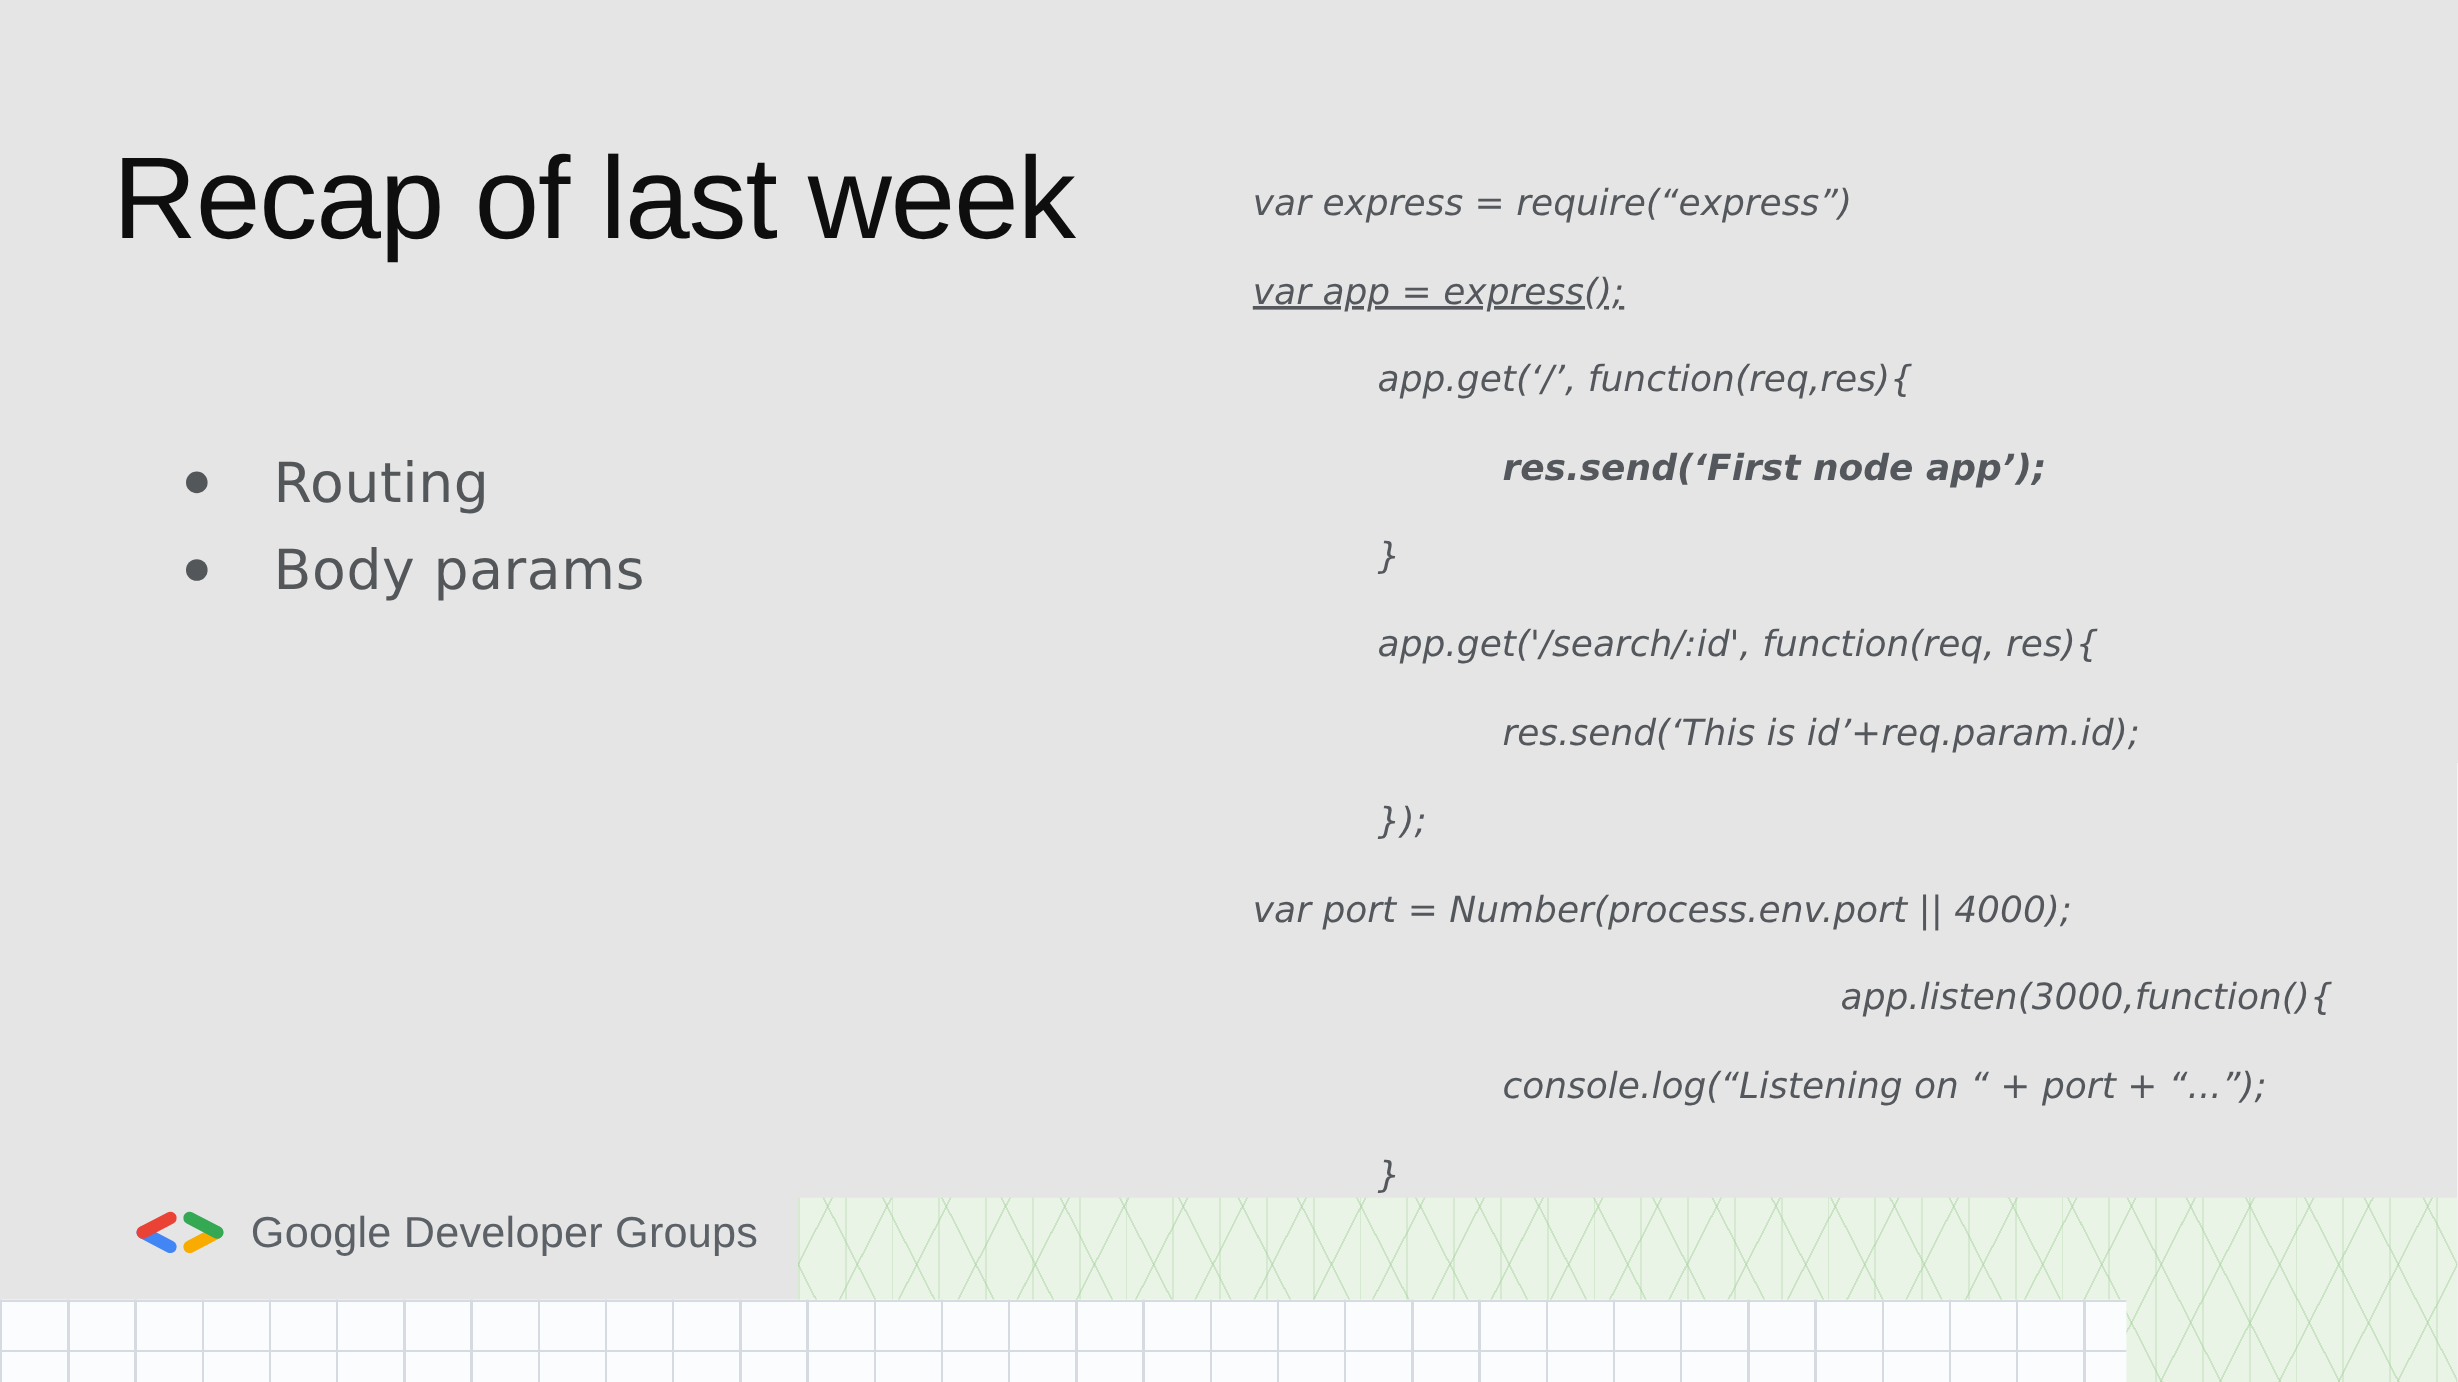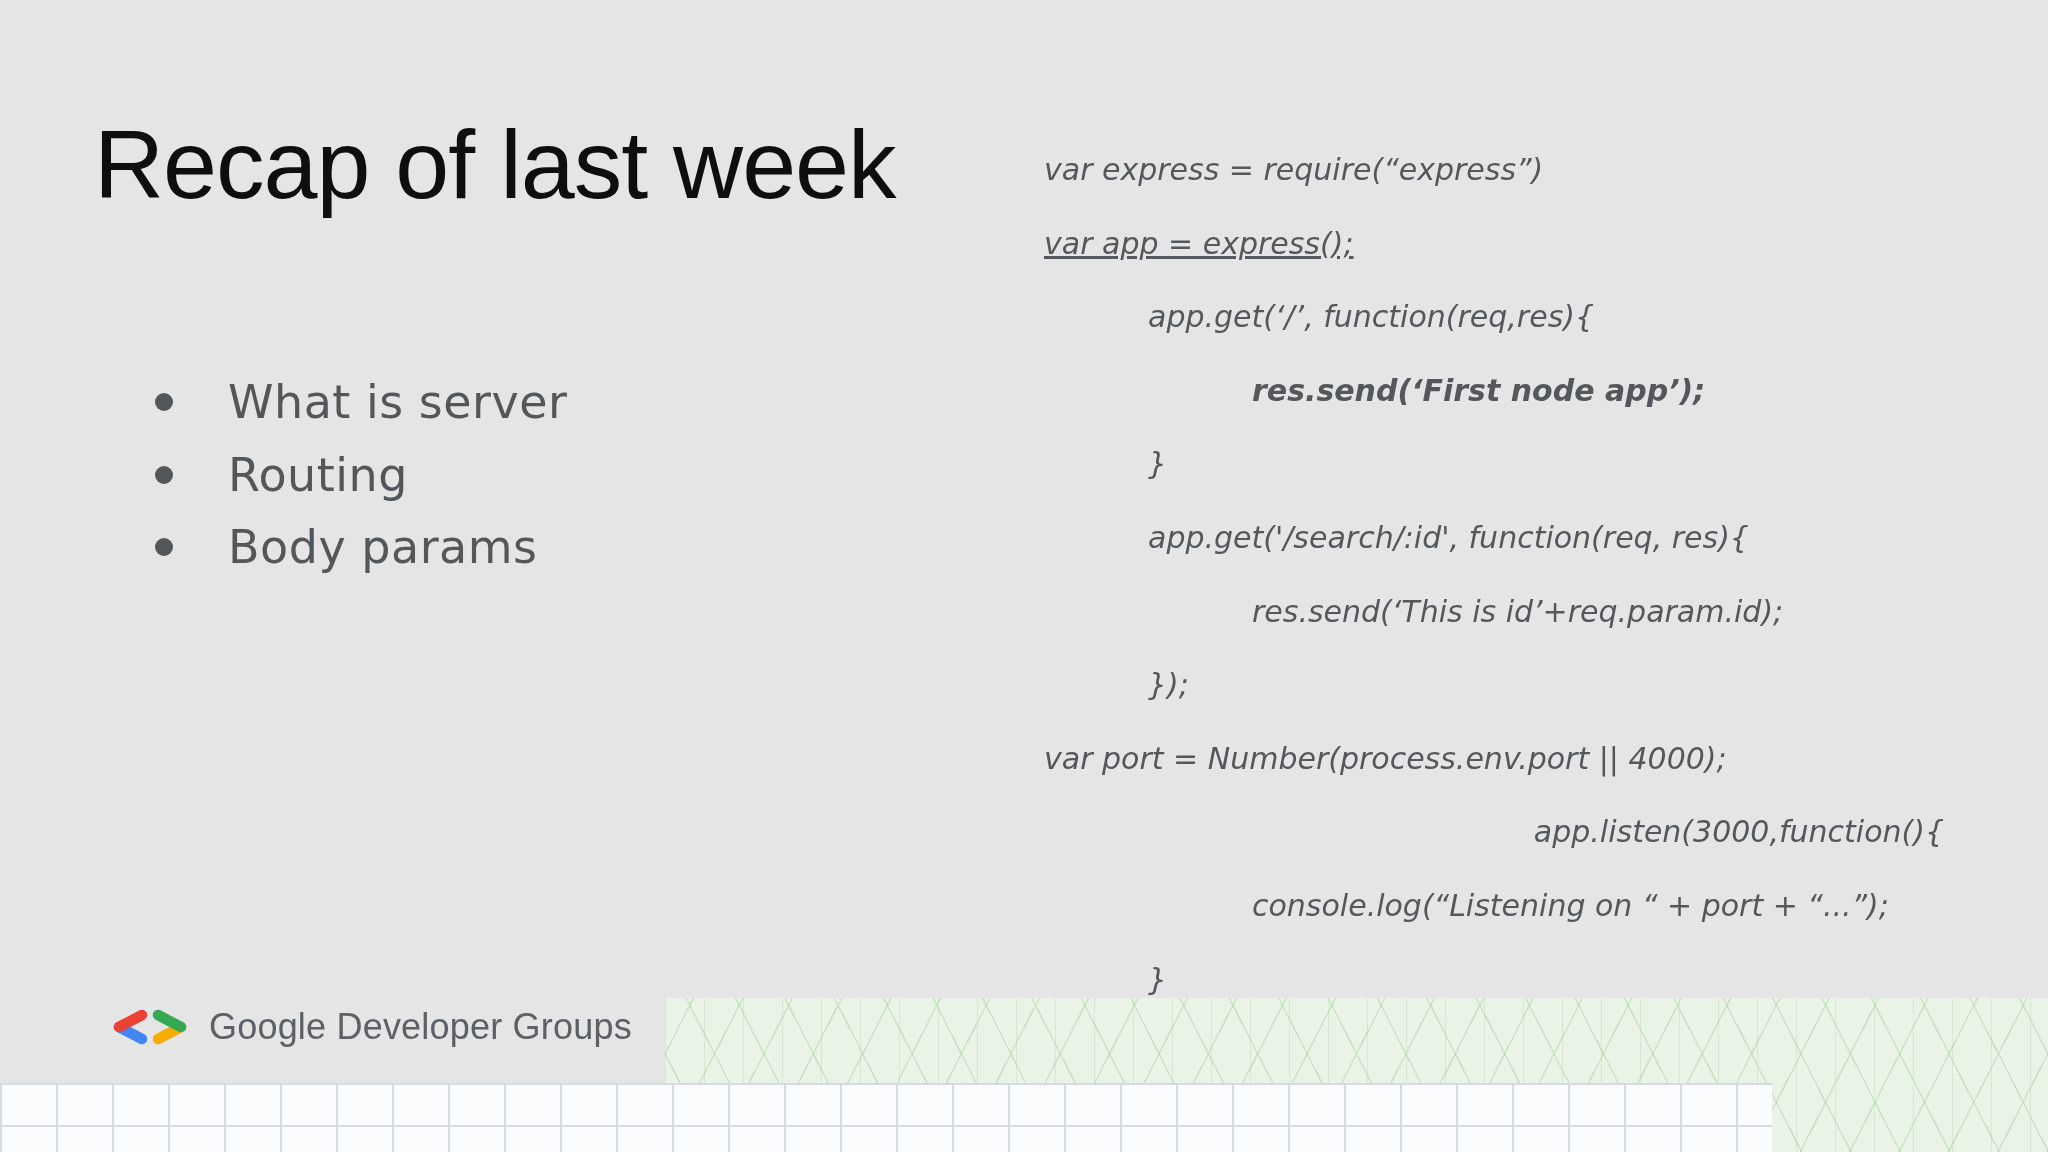--- a/index.html
+++ b/index.html
@@ -109,24 +109,20 @@
 </head>
 <body>
 
 <div class="stage">
 
   <h1 class="slide-title">Recap of last week</h1>
 
   <ul class="bullet-list" id="bullet-list">
       <li class="bullet-item">
         <span class="bullet-dot"></span>
-        <span>What is server</span>
-      </li>
-      <li class="bullet-item">
-        <span class="bullet-dot"></span>
         <span>Routing</span>
       </li>
       <li class="bullet-item">
         <span class="bullet-dot"></span>
         <span>Body params</span>
       </li>
     </ul>
 
   <div class="green-band"></div>
 

